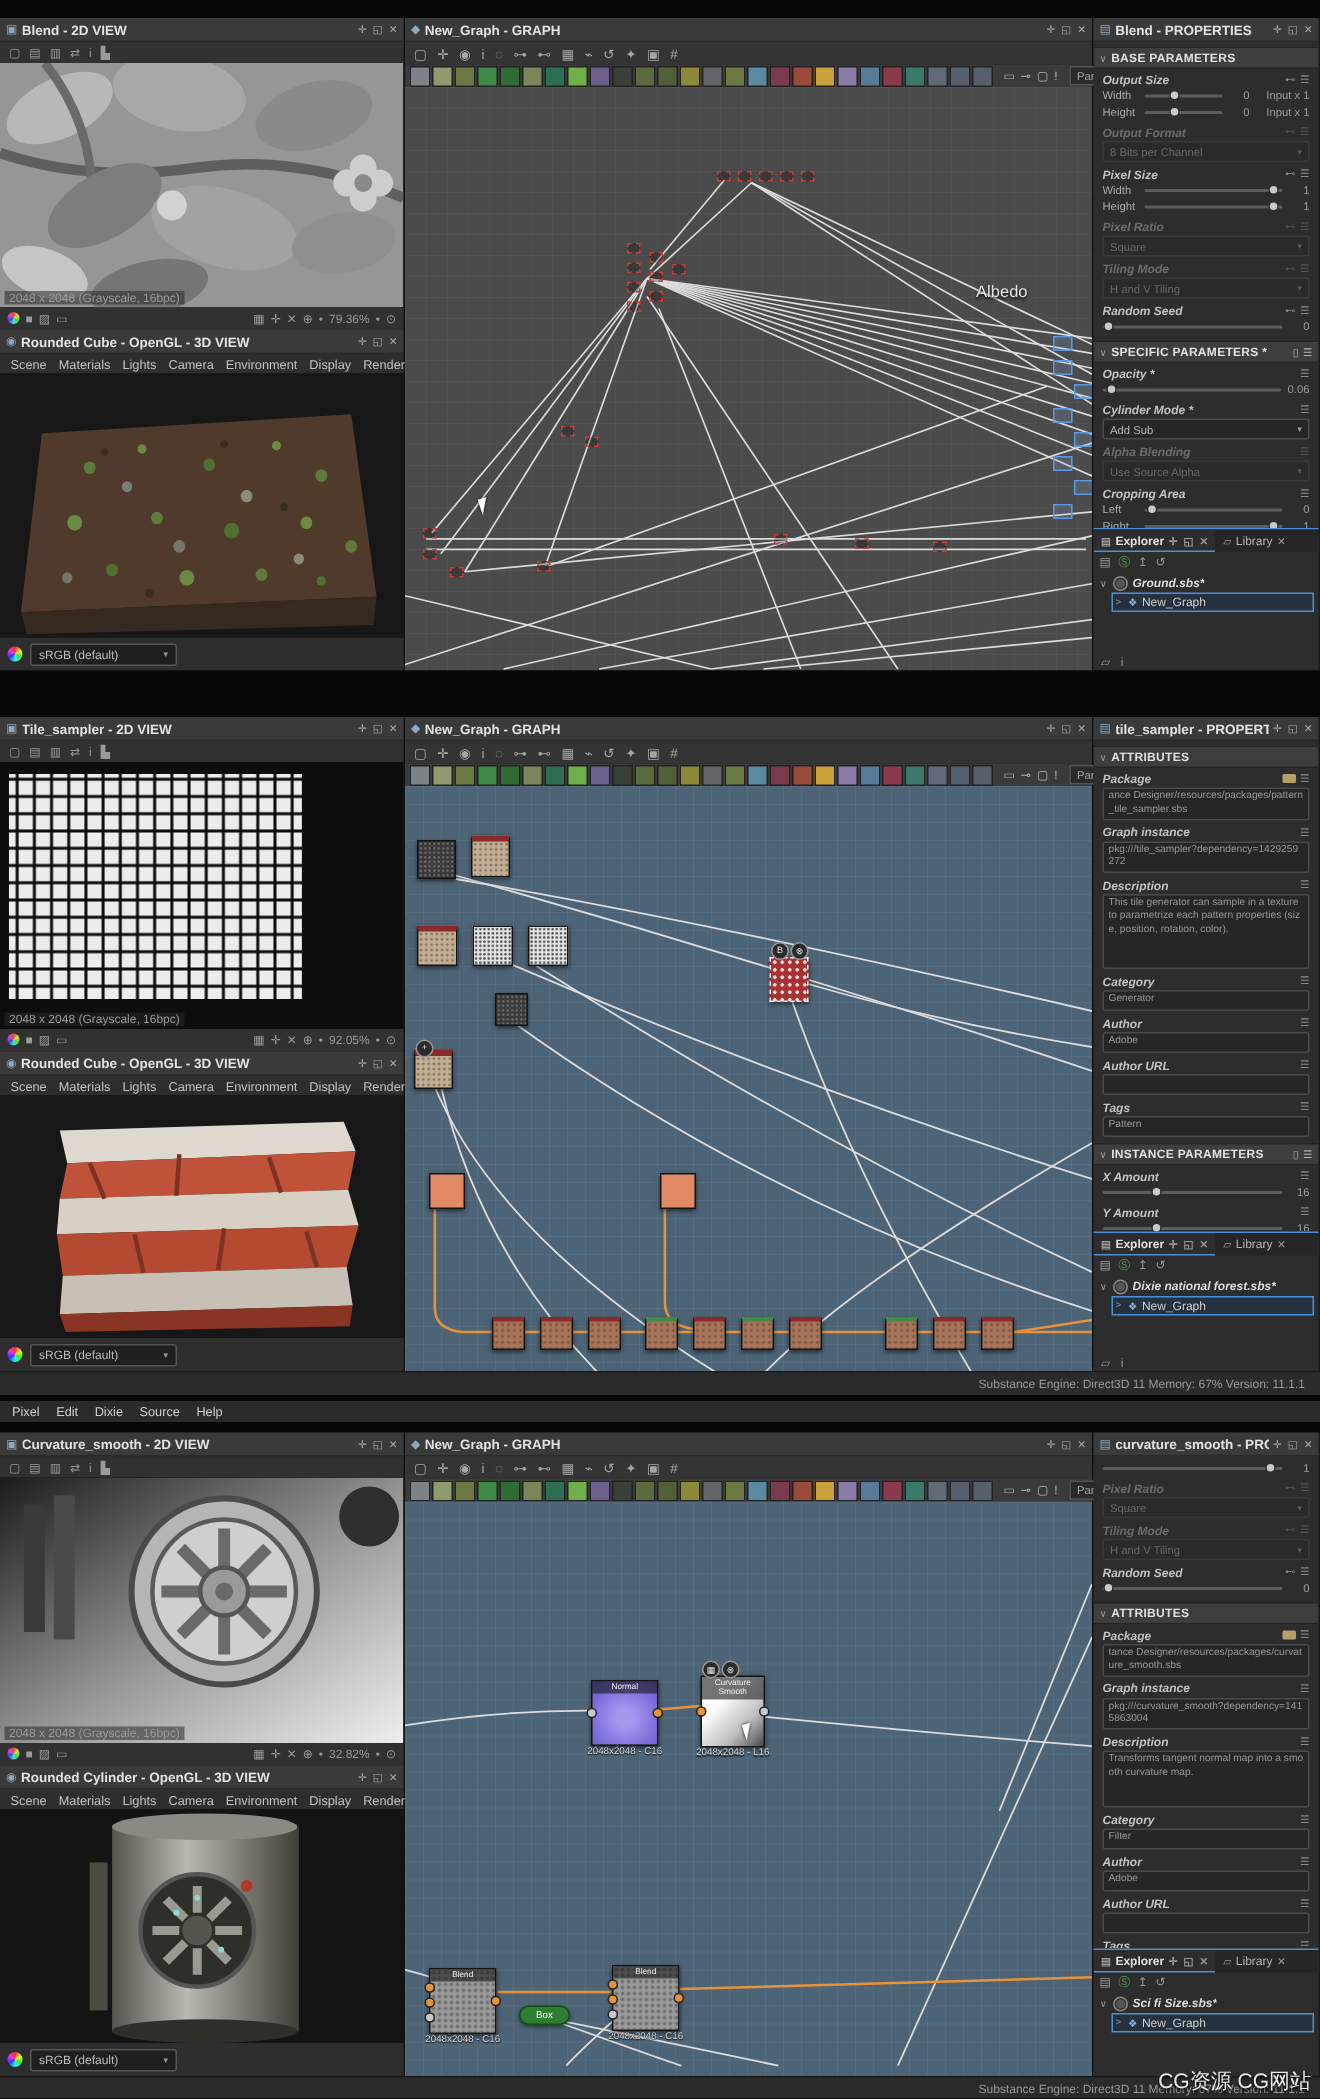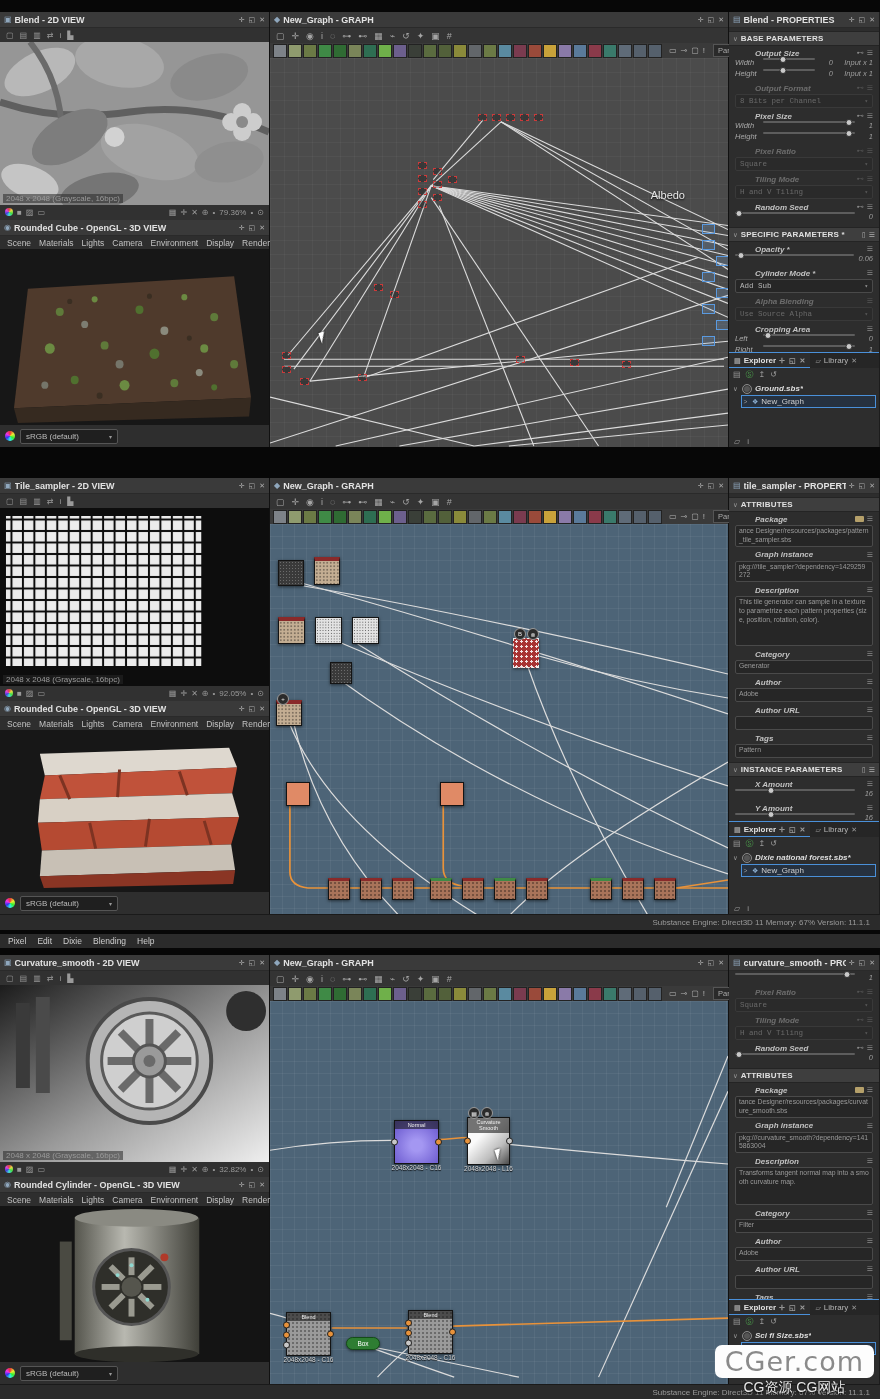--- a/index.html
+++ b/index.html
@@ -76,30 +76,30 @@
   .props{flex:1;display:flex;flex-direction:column;background:#2d2d2d;overflow:hidden;min-height:0;}
   .pbody{flex:1;overflow:hidden;min-height:0;}
   .pgroup-header{height:13px;background:#3e3e3e;display:flex;align-items:center;gap:3px;padding:0 4px;margin-top:3px;border-top:1px solid #242424;border-bottom:1px solid #242424;}
   .chev{font-size:6.5px;color:#9a9a9a;flex:none;}
   .pgh-label{font-size:8px;font-weight:bold;color:#e0e0e0;flex:1;letter-spacing:.2px;white-space:nowrap;}
   .pgh-icons{display:flex;gap:3px;}
   .pgh-icons .icon{font-size:7px;color:#b0b0b0;}
   .param{padding:2px 6px 1px 6px;}
   .param.disabled{opacity:.42;}
   .p-label-row{display:flex;align-items:center;height:10px;}
-  .p-label{font-size:8px;font-weight:bold;font-style:italic;color:#c2c2c2;flex:1;white-space:nowrap;overflow:hidden;margin-left:20px;}
+  .p-label{font-size:8px;font-weight:bold;font-style:italic;color:#c2c2c2;flex:1;white-space:nowrap;overflow:hidden;}
   .picon{font-size:7px;color:#8a8a8a;margin-left:3px;flex:none;}
   .folderic{width:9px;height:6px;background:#b5a06a;border-radius:1px;margin-left:3px;flex:none;}
-  .p-srow{display:flex;gap:4px;height:11px;font-style:italic;}
+  .p-srow{display:flex;align-items:center;gap:4px;height:11px;}
   .p-sname{font-size:7.5px;color:#aaa;width:24px;flex:none;}
   .p-track{flex:1;height:2px;background:#5d5d5d;position:relative;border-radius:1px;}
   .p-knob{position:absolute;top:-2.5px;width:7px;height:7px;border-radius:50%;background:#c9c9c9;border:1px solid #2e2e2e;transform:translateX(-50%);box-sizing:border-box;}
   .p-sval{font-size:7.5px;color:#9d9d9d;min-width:14px;text-align:right;flex:none;}
   .p-ssuf{font-size:7.5px;color:#9d9d9d;min-width:36px;text-align:right;flex:none;}
-  .p-select{height:12px;background:#262626;border:1px solid #4a4a4a;border-radius:2px;display:flex;align-items:center;padding:0 4px;margin-top:1px;font-family:Liberation Mono, monospace;}
+  .p-select{height:12px;background:#262626;border:1px solid #4a4a4a;border-radius:2px;display:flex;align-items:center;padding:0 4px;margin-top:1px;}
   .p-select-val{font-size:7.5px;color:#b8b8b8;flex:1;white-space:nowrap;overflow:hidden;}
   .p-field{min-height:10px;background:#262626;border:1px solid #4a4a4a;border-radius:2px;font-size:6.8px;color:#9a9a9a;padding:1px 3px;margin-top:1px;word-break:break-all;line-height:1.3;}
   
   .explorer{flex:none;background:#2d2d2d;border-top:1px solid #4a90d9;display:flex;flex-direction:column;}
   .exp-tabs{height:15px;display:flex;background:#262626;align-items:stretch;}
   .exp-tab{display:flex;align-items:center;gap:3px;padding:0 5px;font-size:8px;color:#b5b5b5;}
   .exp-tab .icon{font-size:7px;color:#9a9a9a;}
   .exp-tab.active{background:#2d2d2d;box-shadow:inset 0 -1px 0 #4a90d9;font-weight:bold;color:#e0e0e0;}
   .exp-toolbar{height:13px;display:flex;gap:5px;align-items:center;padding:0 4px;}
   .exp-toolbar .icon{font-size:8px;color:#9a9a9a;}
@@ -940,21 +940,21 @@
       </div>
     </div>
   </div>
 
   <div class="statusbar" style="top:914px;height:16px" data-name="status-bar">Substance Engine: Direct3D 11      Memory: 67%      Version: 11.1.1</div>
   <div class="strip" style="top:930px;height:4px" data-name="gap-strip-2"></div>
   <div class="mainmenu" style="top:934px;height:14px" data-name="main-menubar">
       <span class="menu-item" data-name="menu-item-file">Pixel</span>
       <span class="menu-item" data-name="menu-item-edit">Edit</span>
       <span class="menu-item" data-name="menu-item-tools">Dixie</span>
-      <span class="menu-item" data-name="menu-item-windows">Blending</span>
+      <span class="menu-item" data-name="menu-item-windows">Source</span>
       <span class="menu-item" data-name="menu-item-help">Help</span>
     </div>
   <div class="strip" style="top:948px;height:7px" data-name="gap-strip-3"></div>
 
   <div class="app" style="top:955px;height:429px" data-name="app-window-3">
     <div class="col-left">
       <div class="titlebar" data-name="view2d-titlebar">
         <span class="ticon" data-name="image-panel-icon">▣</span>
         <span class="ttext" data-name="view2d-title">Curvature_smooth - 2D VIEW</span>
         <span class="tbicons">
@@ -1340,16 +1340,15 @@
             <span class="exp-name">New_Graph</span>
           </div>
         </div>
       </div>
     </div>
   </div>
 
   <div class="statusbar" style="top:1384px;height:15px" data-name="status-bar">Substance Engine: Direct3D 11      Memory: 67%      Version: 11.1.1</div>
 
   <div class="watermark" data-name="watermark">
-    <div class="wm-box" data-name="watermark-logo">CGer.com</div>
     <div class="wm-sub" data-name="watermark-subtitle">CG资源 CG网站</div>
   </div>
 </div>
 
 </body></html>

